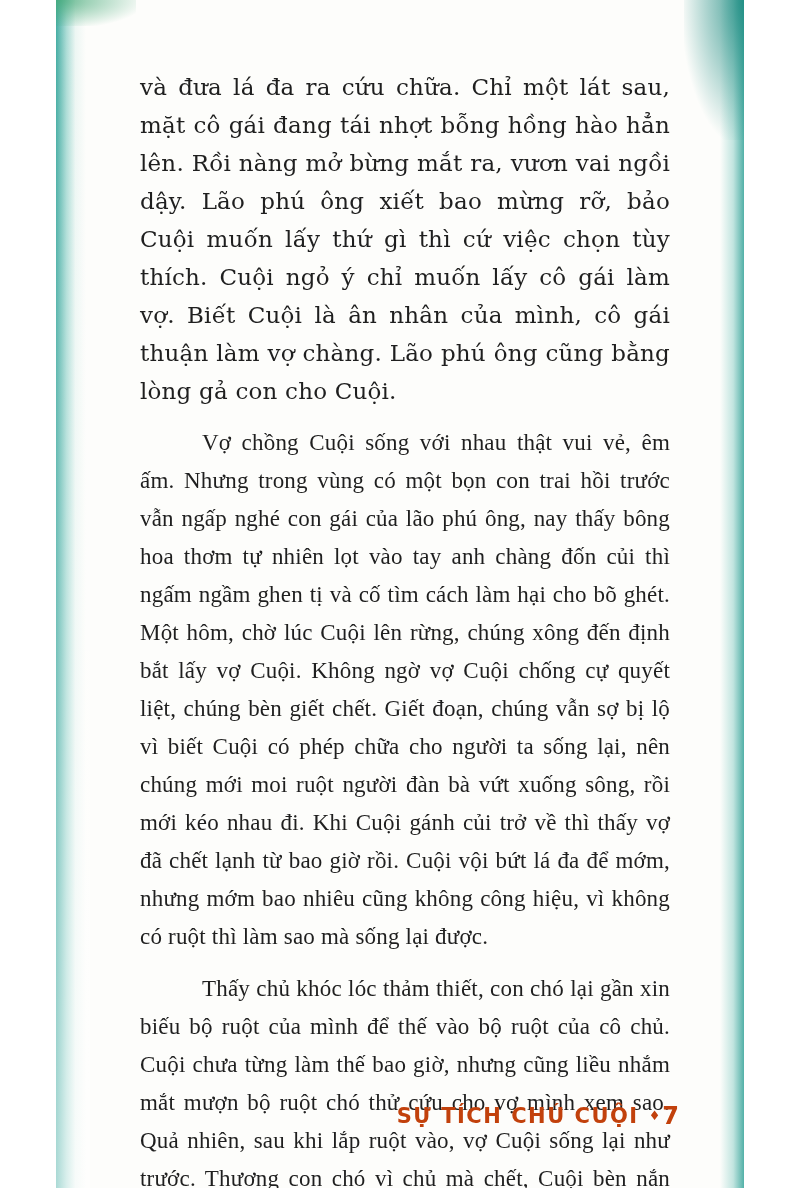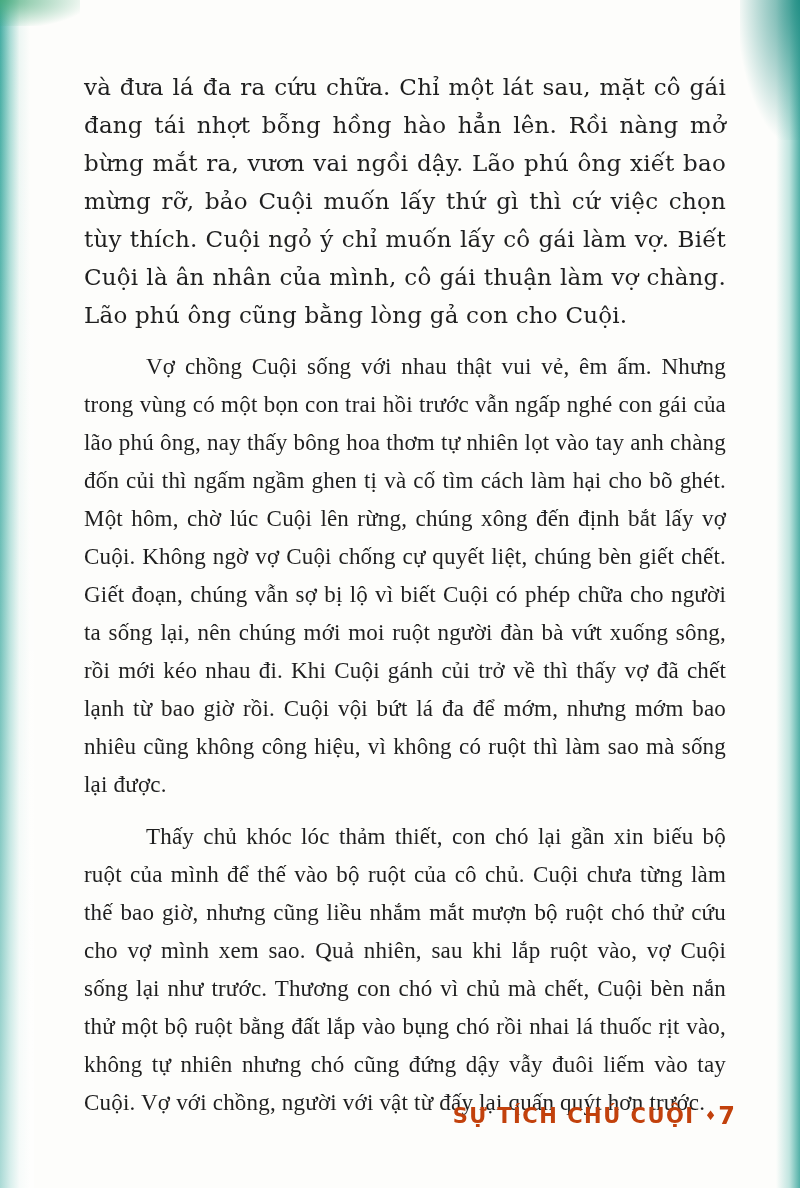--- a/index.html
+++ b/index.html
@@ -2,21 +2,21 @@
 <html><head>
 <meta charset="utf-8">
 <style>
   html, body {
     margin: 0;
     padding: 0;
     background: #ffffff;
   }
   .page {
     position: relative;
-    width: 800px;
+    width: 688px;
     height: 1188px;
     margin: 0 auto;
     background: #fdfdfb;
     overflow: hidden;
     font-family: "DejaVu Serif", "Liberation Serif", serif;
   }
   
   .edge-left {
     position: absolute;
     left: 0; top: 0; bottom: 0;

